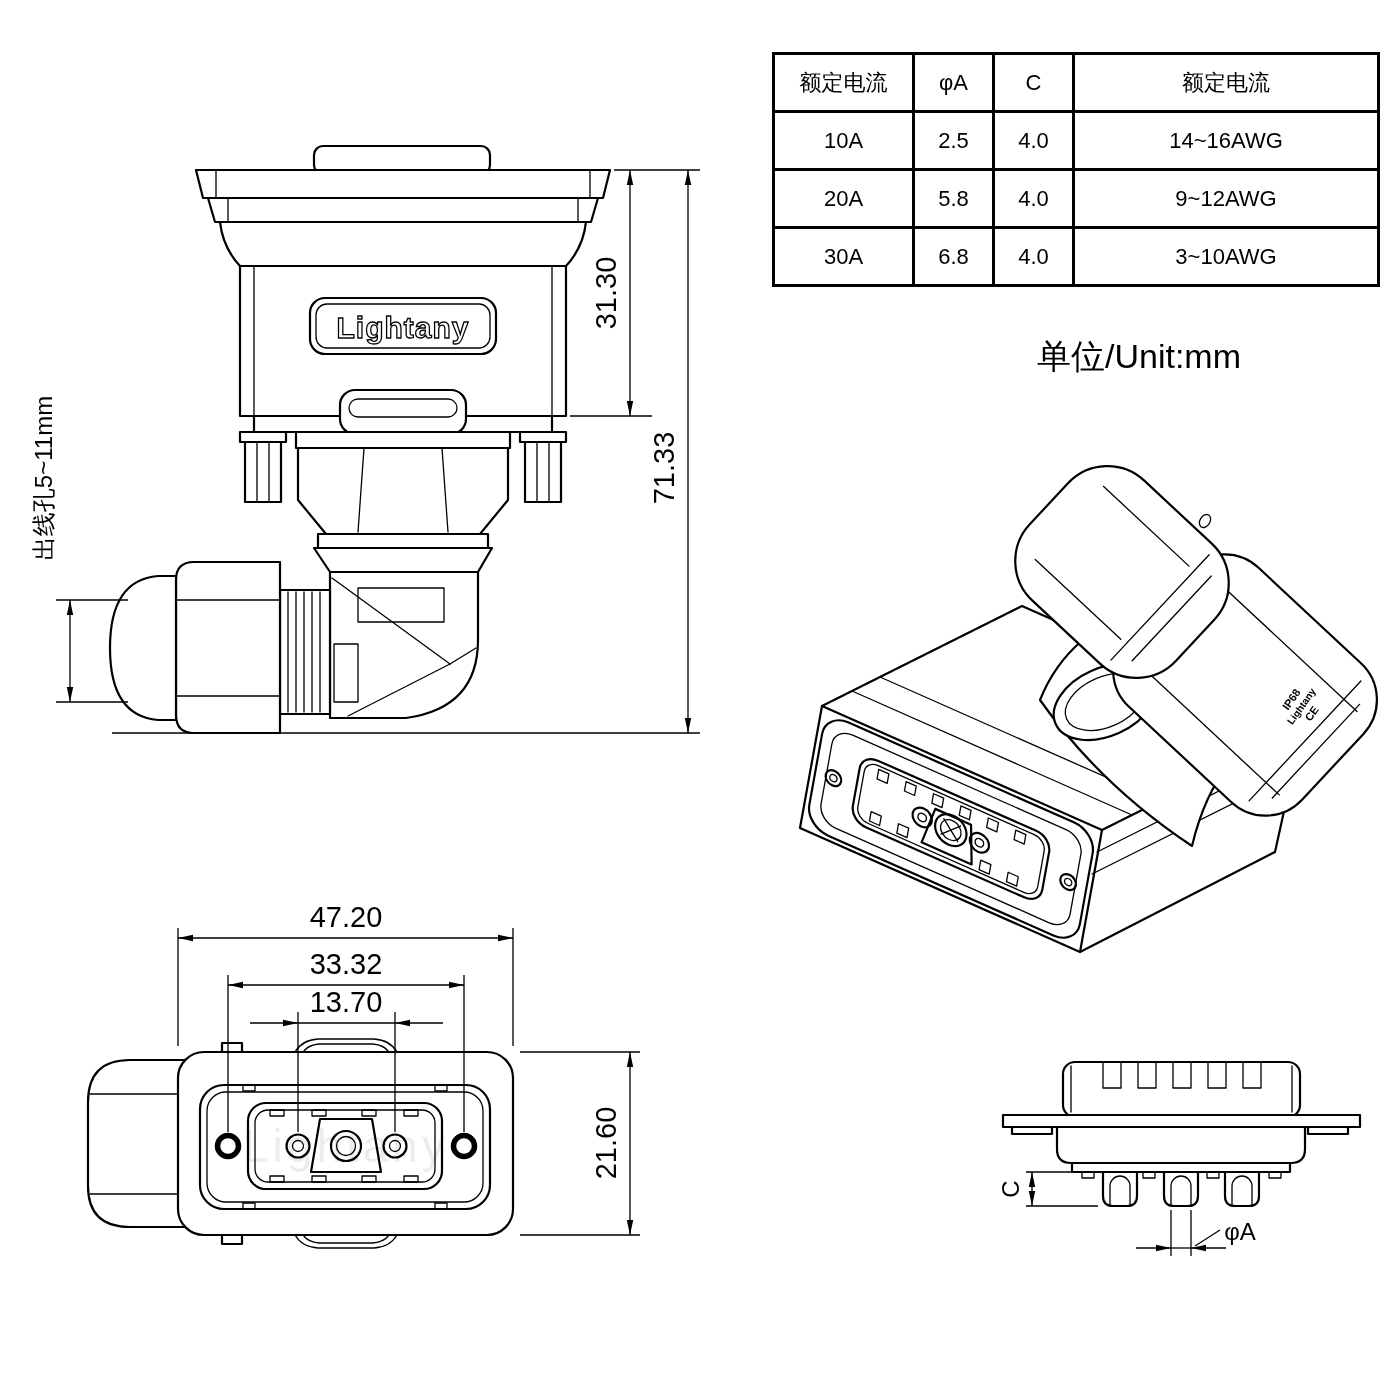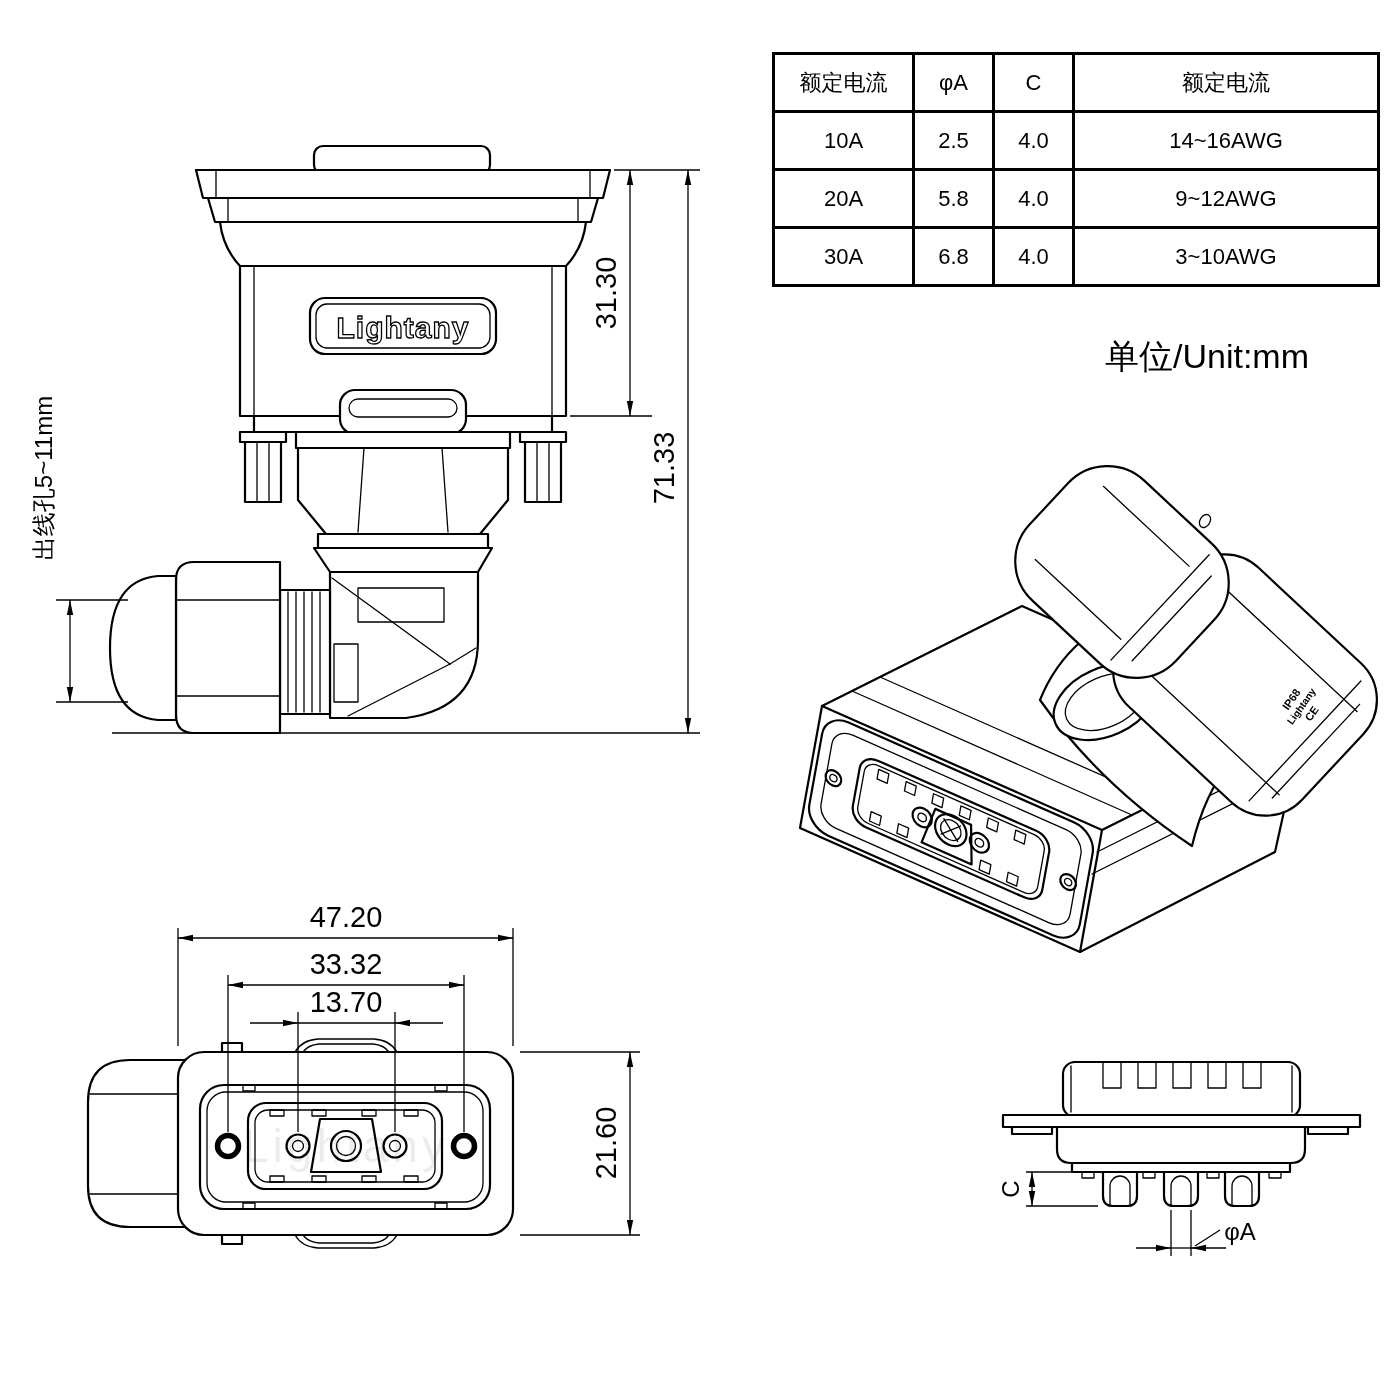--- a/index.html
+++ b/index.html
@@ -9,21 +9,21 @@
   .ln{fill:none;stroke:#000;stroke-width:2.2;stroke-linejoin:round;stroke-linecap:round;}
   .lnf{fill:#fff;stroke:#000;stroke-width:2.2;stroke-linejoin:round;stroke-linecap:round;}
   .thin{stroke-width:1.3;}
   .dim{fill:none;stroke:#000;stroke-width:1.3;}
   .dimtxt{font-size:29px;}
   .smtxt{font-size:24px;}
   
   #spec-table{position:absolute;left:772px;top:52px;border-collapse:collapse;table-layout:fixed;background:#fff;}
   #spec-table td,#spec-table th{border:3px solid #000;height:55px;padding:0;text-align:center;vertical-align:middle;
       font-size:22px;font-weight:normal;color:#000;white-space:nowrap;}
-  #unit-note{position:absolute;left:1037px;top:334px;width:340px;text-align:center;font-size:34px;color:#000;}
+  #unit-note{position:absolute;left:1037px;top:334px;width:340px;text-align:left;font-size:34px;color:#000;}
 </style>
 </head>
 <body>
 
 <div id="stage">
 
 <svg width="1400" height="1400" viewBox="0 0 1400 1400">
   <defs>
     <marker id="arr" viewBox="0 0 16 8" refX="15.5" refY="4" markerWidth="16" markerHeight="8" orient="auto-start-reverse" markerUnits="userSpaceOnUse">
       <path d="M0.5,0.8 L15.5,4 L0.5,7.2 Z" fill="#000"></path>

